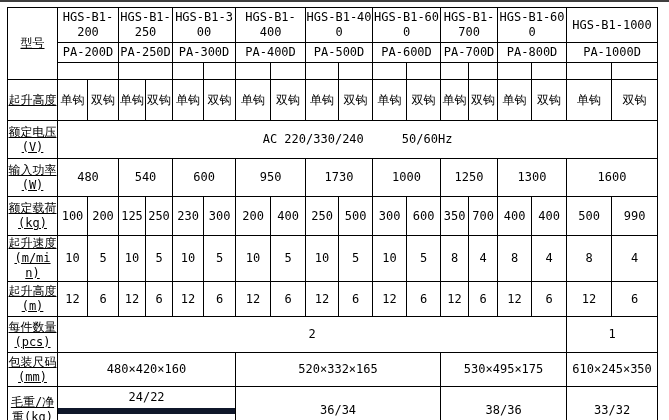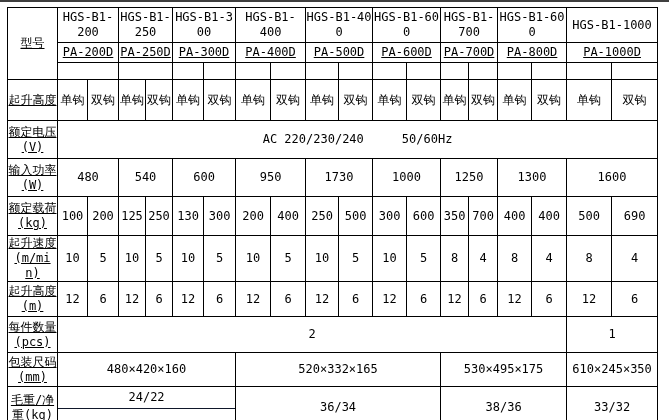--- a/index.html
+++ b/index.html
@@ -3,35 +3,35 @@
 <meta charset="utf-8">
 <style>
   html,body{margin:0;padding:0;background:#ffffff;}
   .canvas{position:relative;width:669px;height:420px;background:#ffffff;overflow:hidden;
           font-family:"DejaVu Sans Mono","DejaVu Sans",monospace;color:#000;}
   .top-bar{position:absolute;left:0;top:0;width:669px;height:2px;background:#3f3f3f;}
   table.spec{position:absolute;left:7px;top:7px;width:650px;border-collapse:collapse;table-layout:fixed;}
   table.spec td{border:1px solid #000;padding:0;text-align:center;vertical-align:middle;
                 font-size:12px;line-height:1.25;overflow:hidden;word-break:break-all;}
   tr.r-model td{height:34px;}
-  tr.r-pa td{height:19px;text-decoration:underline;}
+  tr.r-pa td{height:19px;}
   tr.r-thin td{height:16px;}
   tr.r-usage td{height:40px;}
   tr.r-volt td{height:37px;}
   tr.r-power td{height:37px;}
   tr.r-load td{height:38px;}
   tr.r-speed td{height:34px;}
   tr.r-height td{height:34px;}
   tr.r-qty td{height:35px;}
   tr.r-pack td{height:33px;}
   tr.r-weight td{height:41px;}
   td.lbl{font-size:12px;text-decoration:underline;}
   .freq{margin-left:38px;}
   td.split{padding:0;vertical-align:top;}
-  .split-top{height:21px;border-bottom:1px solid #0f172a;display:flex;align-items:center;justify-content:center;}
+  .split-top{height:21px;border-bottom:6px solid #0f172a;display:flex;align-items:center;justify-content:center;}
   .split-bot{height:19px;}
 </style>
 </head>
 <body>
 
 <div class="canvas">
   <div class="top-bar"></div>
 
   <table class="spec">
     <colgroup>
@@ -149,21 +149,21 @@
       <td>单钩</td>
       <td>双钩</td>
     </tr>
 
     <tr class="r-volt">
       <td class="lbl">
         <div>额定电压</div>
         <div>(V)</div>
       </td>
       <td colspan="18">
-        <span>AC 220/230/240</span><span class="freq">50/60Hz</span>
+        <span>AC 220/330/240</span><span class="freq">50/60Hz</span>
       </td>
     </tr>
 
     <tr class="r-power">
       <td class="lbl">
         <div>输入功率</div>
         <div>(W)</div>
       </td>
       <td colspan="2">480</td>
       <td colspan="2">540</td>
@@ -178,34 +178,34 @@
 
     <tr class="r-load">
       <td class="lbl">
         <div>额定载荷</div>
         <div>(kg)</div>
       </td>
       <td>100</td>
       <td>200</td>
       <td>125</td>
       <td>250</td>
-      <td>130</td>
+      <td>230</td>
       <td>300</td>
       <td>200</td>
       <td>400</td>
       <td>250</td>
       <td>500</td>
       <td>300</td>
       <td>600</td>
       <td>350</td>
       <td>700</td>
       <td>400</td>
       <td>400</td>
       <td>500</td>
-      <td>690</td>
+      <td>990</td>
     </tr>
 
     <tr class="r-speed">
       <td class="lbl">
         <div>起升速度</div>
         <div>(m/min)</div>
       </td>
       <td>10</td>
       <td>5</td>
       <td>10</td>

